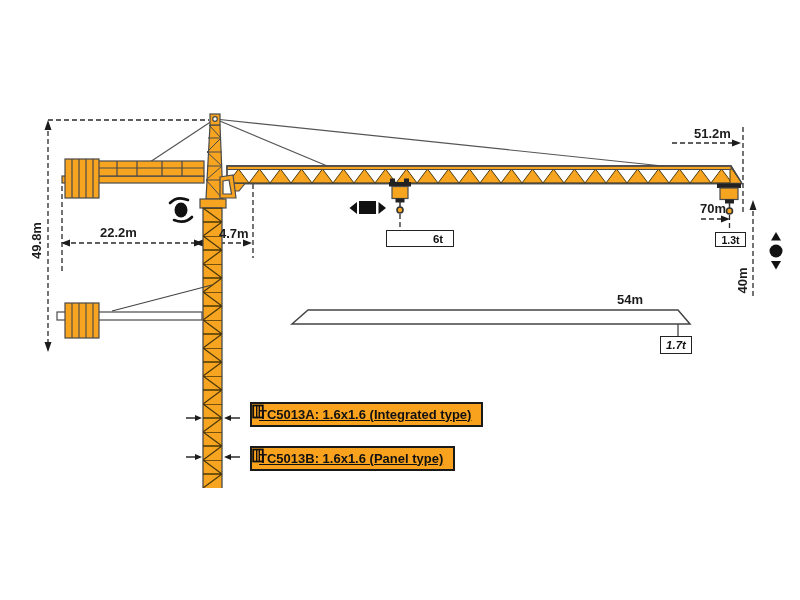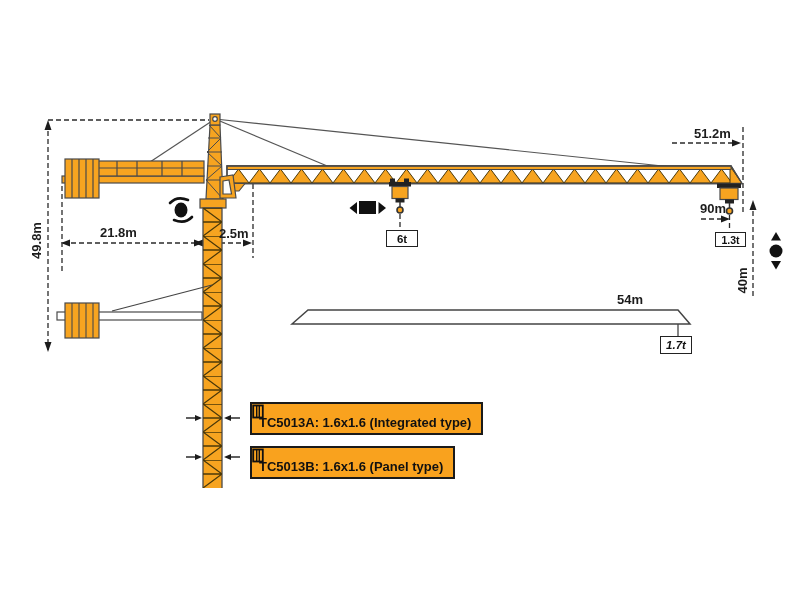--- a/index.html
+++ b/index.html
@@ -4,22 +4,22 @@
 <style>
   html,body{margin:0;padding:0;background:#fff;}
   .stage{position:relative;width:800px;height:488px;background:#ffffff;overflow:hidden;
          font-family:"Liberation Sans", sans-serif;}
   .stage svg{position:absolute;left:0;top:0;}
   .dim{position:absolute;font-size:13px;font-weight:bold;color:#1c1c1c;white-space:nowrap;}
   .rot{transform:rotate(-90deg);transform-origin:center;text-align:center;}
   .valbox{position:absolute;background:#fff;border:1.6px solid #222;color:#111;
           font-weight:bold;font-size:11.5px;display:flex;align-items:center;justify-content:center;}
   .model{position:absolute;height:21px;background:#F9A21E;border:2px solid #1a1a1a;
-         display:flex;align-items:center;gap:7px;padding:8px 10px 0 7px;
-         font-size:13px;font-weight:bold;color:#111;white-space:nowrap;}
+         display:flex;align-items:center;gap:7px;padding:0 10px 0 7px;
+         font-size:13px;font-weight:bold;color:#111;white-space:nowrap;text-decoration:underline;}
   .model .txt{position:relative;top:-0.5px;}
 </style>
 </head>
 <body>
 
 <div class="stage">
 
 <svg width="800" height="600" viewBox="0 0 800 600">
   <defs>
     <pattern id="mastpat" x="203" y="208" width="19" height="28" patternUnits="userSpaceOnUse">
@@ -147,27 +147,27 @@
         <polygon points="224,418 231,415 231,421" fill="#1c1c1c" stroke="none"></polygon>
     <line x1="186" y1="457" x2="196" y2="457"></line>
         <polygon points="202,457 195,454 195,460" fill="#1c1c1c" stroke="none"></polygon>
     <line x1="240" y1="457" x2="230" y2="457"></line>
         <polygon points="224,457 231,454 231,460" fill="#1c1c1c" stroke="none"></polygon>
   </g>
 </svg>
 
 <div class="dim" style="left:694px;top:126px;">51.2m</div>
 <div class="dim rot" style="left:6px;top:233px;width:60px;">49.8m</div>
-<div class="dim" style="left:100px;top:225px;">21.8m</div>
-<div class="dim" style="left:219px;top:226px;">2.5m</div>
-<div class="dim" style="left:700px;top:201px;">90m</div>
+<div class="dim" style="left:100px;top:225px;">22.2m</div>
+<div class="dim" style="left:219px;top:226px;">4.7m</div>
+<div class="dim" style="left:700px;top:201px;">70m</div>
 <div class="dim rot" style="left:717px;top:273px;width:50px;">40m</div>
 <div class="dim" style="left:617px;top:292px;">54m</div>
 
-<div class="valbox" style="left:386px;top:230px;width:30px;height:15px;">6t</div>
+<div class="valbox" style="left:386px;top:230px;width:30px;height:15px;padding-left:36px;">6t</div>
 <div class="valbox" style="left:715px;top:232px;width:29px;height:13px;font-size:10.5px;">1.3t</div>
 <div class="valbox" style="left:660px;top:336px;width:30px;height:16px;font-style:italic;">1.7t</div>
 
 <div class="model" style="left:250px;top:402px;">
   <svg width="12" height="15" viewBox="0 0 12 15">
     <rect x="1.2" y="1.5" width="9.6" height="12" fill="none" stroke="#111" stroke-width="1.8"></rect>
     <line x1="4.7" y1="1.5" x2="4.7" y2="13.5" stroke="#111" stroke-width="1.4"></line>
     <line x1="7.3" y1="1.5" x2="7.3" y2="13.5" stroke="#111" stroke-width="1.4"></line>
   </svg>
   <span class="txt">TC5013A: 1.6x1.6 (Integrated type)</span>

